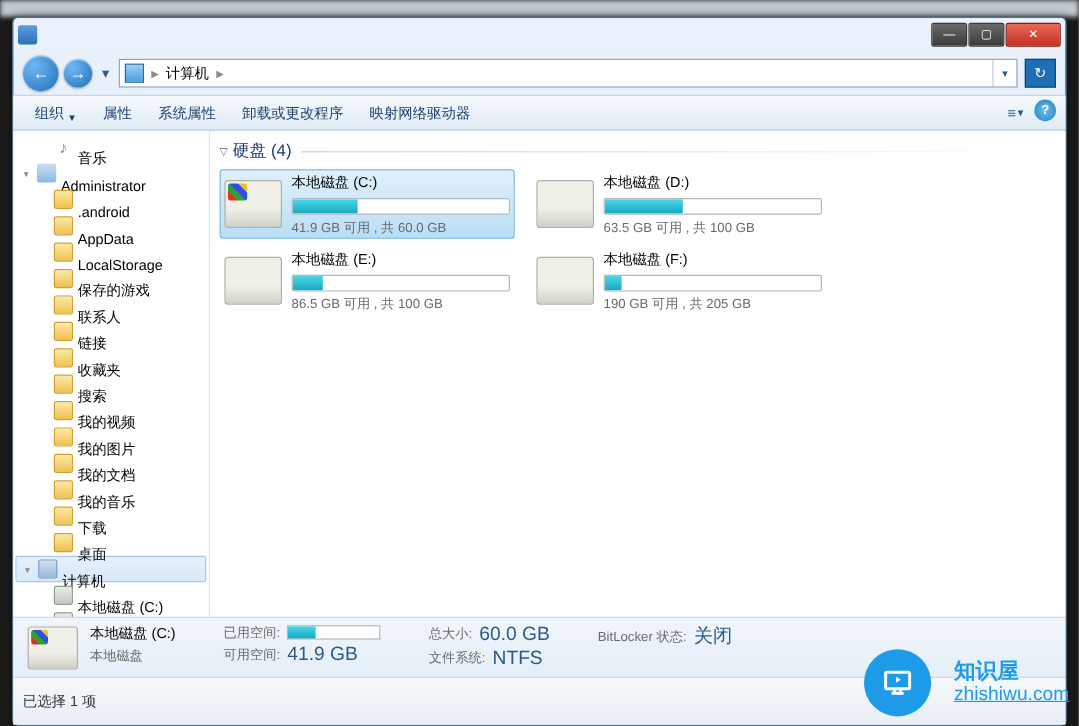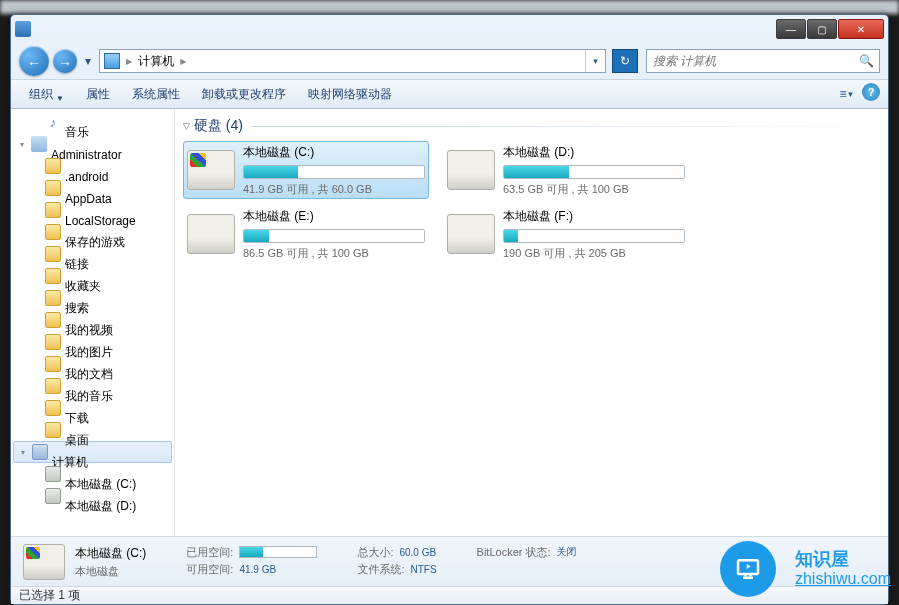--- a/index.html
+++ b/index.html
@@ -79,26 +79,26 @@
 
 
 .details { height: 50px; background: linear-gradient(#f0f5fa,#e5eef7); border-top: 1px solid #d0dae5; display: flex; align-items: center; padding: 4px 12px; gap: 10px; }
 .det-ic { width: 42px; height: 36px; background: linear-gradient(#f0f0e8 60%, #d0d0c8); border: 1px solid #b0b0a8; border-radius: 3px; position: relative; }
 .det-ic::before { content: ""; position: absolute; left: 2px; top: 2px; width: 14px; height: 12px; background: linear-gradient(45deg,#e03020 0 25%,#30a030 25% 50%,#3050e0 50% 75%,#f0c020 75%); border-radius: 2px; }
 .det-cols { display: flex; gap: 40px; }
 .det-c1 .title { color: #000; margin-bottom: 2px; }
 .det-c1 .sub { color: #6a6a6a; font-size: 11px; }
 .det-row { display: flex; align-items: center; gap: 6px; margin-bottom: 2px; }
 .det-label { color: #6a6a6a; font-size: 11px; }
-.det-val { color: #2a5a8a; font-size: 10px; }
+.det-val { color: #2a5a8a; font-size: 16px; }
 .mini-bar { width: 78px; height: 12px; border: 1px solid #b0b8c0; background: #fff; display: inline-block; }
 .mini-bar .mf { height: 100%; background: linear-gradient(#4ad8e8,#18a8c0); }
 
 
-.statusbar { height: 18px; background: linear-gradient(#f5f8fb,#e8eef5); border-top: 1px solid #d0dae5; display: flex; align-items: center; padding: 0 8px; font-size: 12px; color: #333; }
+.statusbar { height: 40px; background: linear-gradient(#f5f8fb,#e8eef5); border-top: 1px solid #d0dae5; display: flex; align-items: center; padding: 0 8px; font-size: 12px; color: #333; }
 
 
 .watermark { position: absolute; right: 8px; bottom: 8px; display: flex; align-items: center; gap: 19px; z-index: 100; pointer-events: none; }
 .wm-ic { width: 56px; height: 56px; border-radius: 50%; background: #1e9be8; display: flex; align-items: center; justify-content: center; color: #fff; }
 .wm-txt { color: #1e9be8; font-size: 18px; font-weight: bold; line-height: 1.1; }
 .wm-sub { color: #1e9be8; font-size: 16px; text-decoration: underline; }
 
 
 .bgblur { position: absolute; top: 0; left: 0; right: 0; height: 14px; background: #c0c8d0; filter: blur(2px); }
 </style>
@@ -125,24 +125,20 @@
     <div class="addrbar">
       <div class="addr-icon"></div>
       <span class="sep">▶</span>
       <span class="crumb">计算机</span>
       <span class="sep">▶</span>
       <div class="addr-end">
         <div class="end-btn">▾</div>
       </div>
     </div>
     <div class="refresh-btn">↻</div>
-    <div class="searchbar">
-      <input placeholder="搜索 计算机" style="">
-      <span class="mag">🔍</span>
-    </div>
   </div>
 
   <div class="toolbar">
     <div class="tb-item">
         <span>组织</span>
         <span class="caret">▼</span>
       </div>
     <div class="tb-item">属性</div>
     <div class="tb-item">系统属性</div>
     <div class="tb-item">卸载或更改程序</div>
@@ -185,20 +181,25 @@
             <span class="sb-label">LocalStorage</span>
           </li>
           <li class="sb-item lvl1">
             <span class="exp"></span>
             <span class="ic ic-folder"></span>
             <span class="sb-label">保存的游戏</span>
           </li>
           <li class="sb-item lvl1">
             <span class="exp"></span>
             <span class="ic ic-folder"></span>
+            <span class="sb-label">联系人</span>
+          </li>
+          <li class="sb-item lvl1">
+            <span class="exp"></span>
+            <span class="ic ic-folder"></span>
             <span class="sb-label">链接</span>
           </li>
           <li class="sb-item lvl1">
             <span class="exp"></span>
             <span class="ic ic-folder"></span>
             <span class="sb-label">收藏夹</span>
           </li>
           <li class="sb-item lvl1">
             <span class="exp"></span>
             <span class="ic ic-folder"></span>

